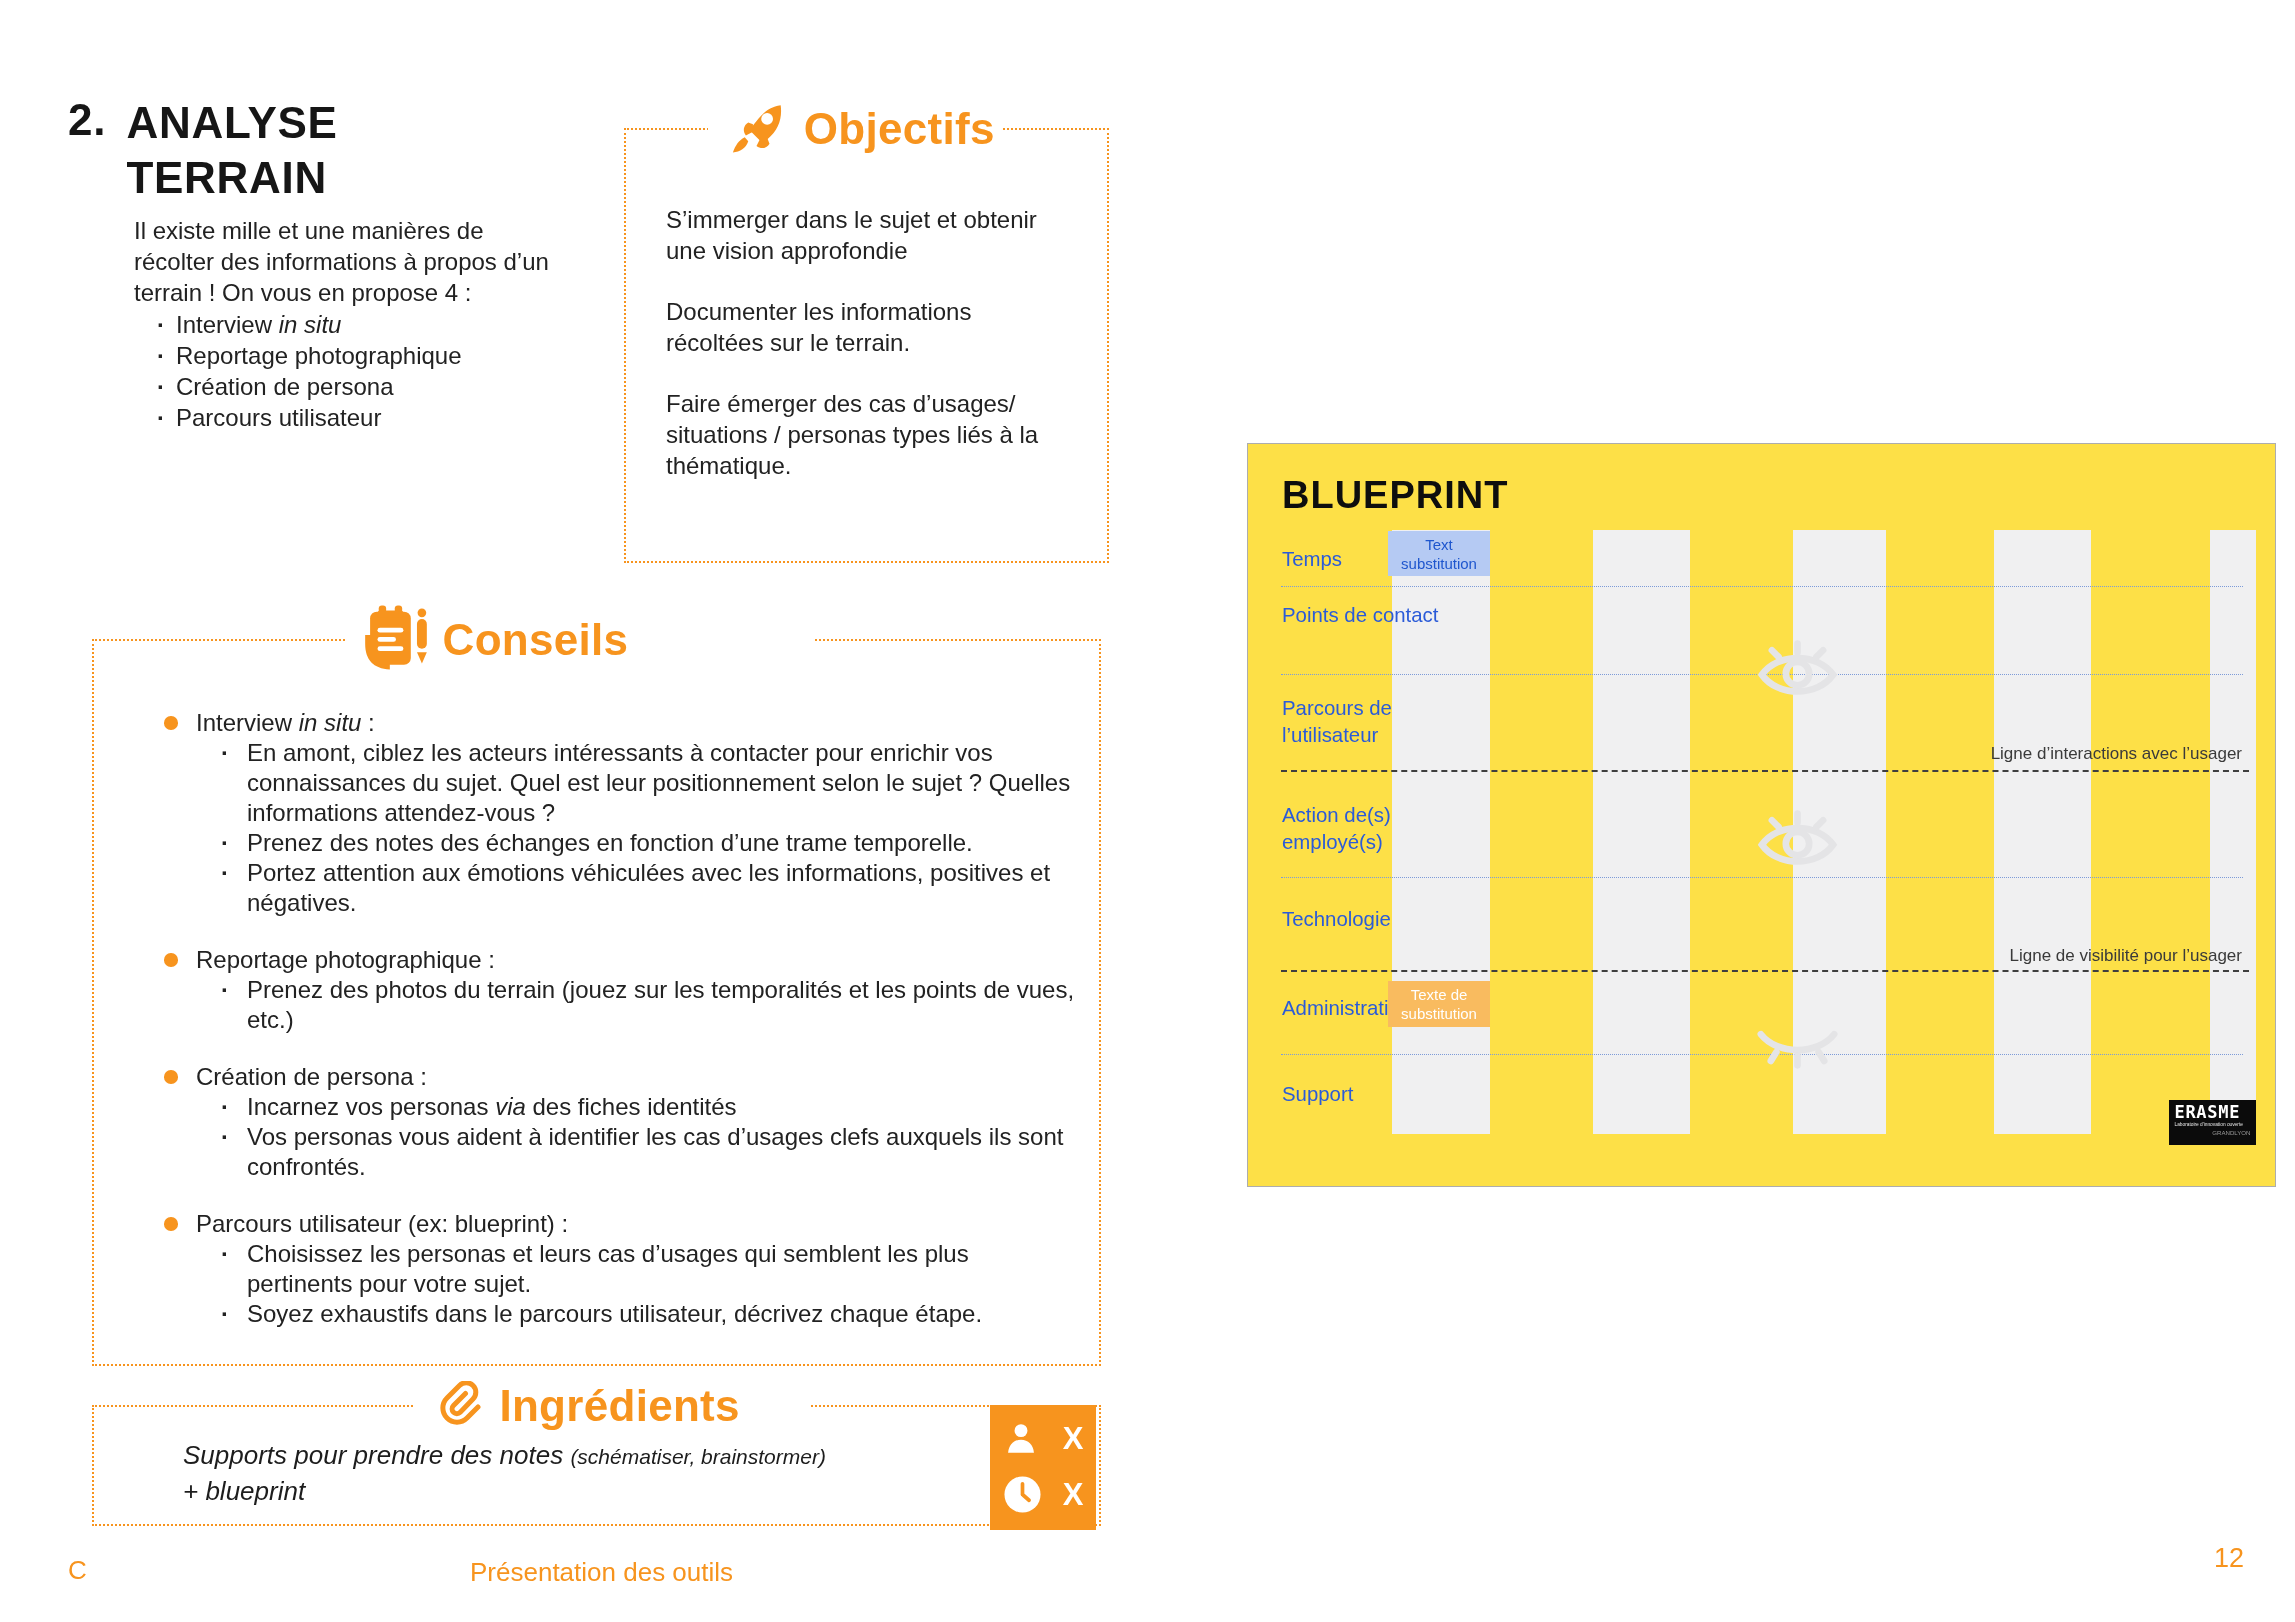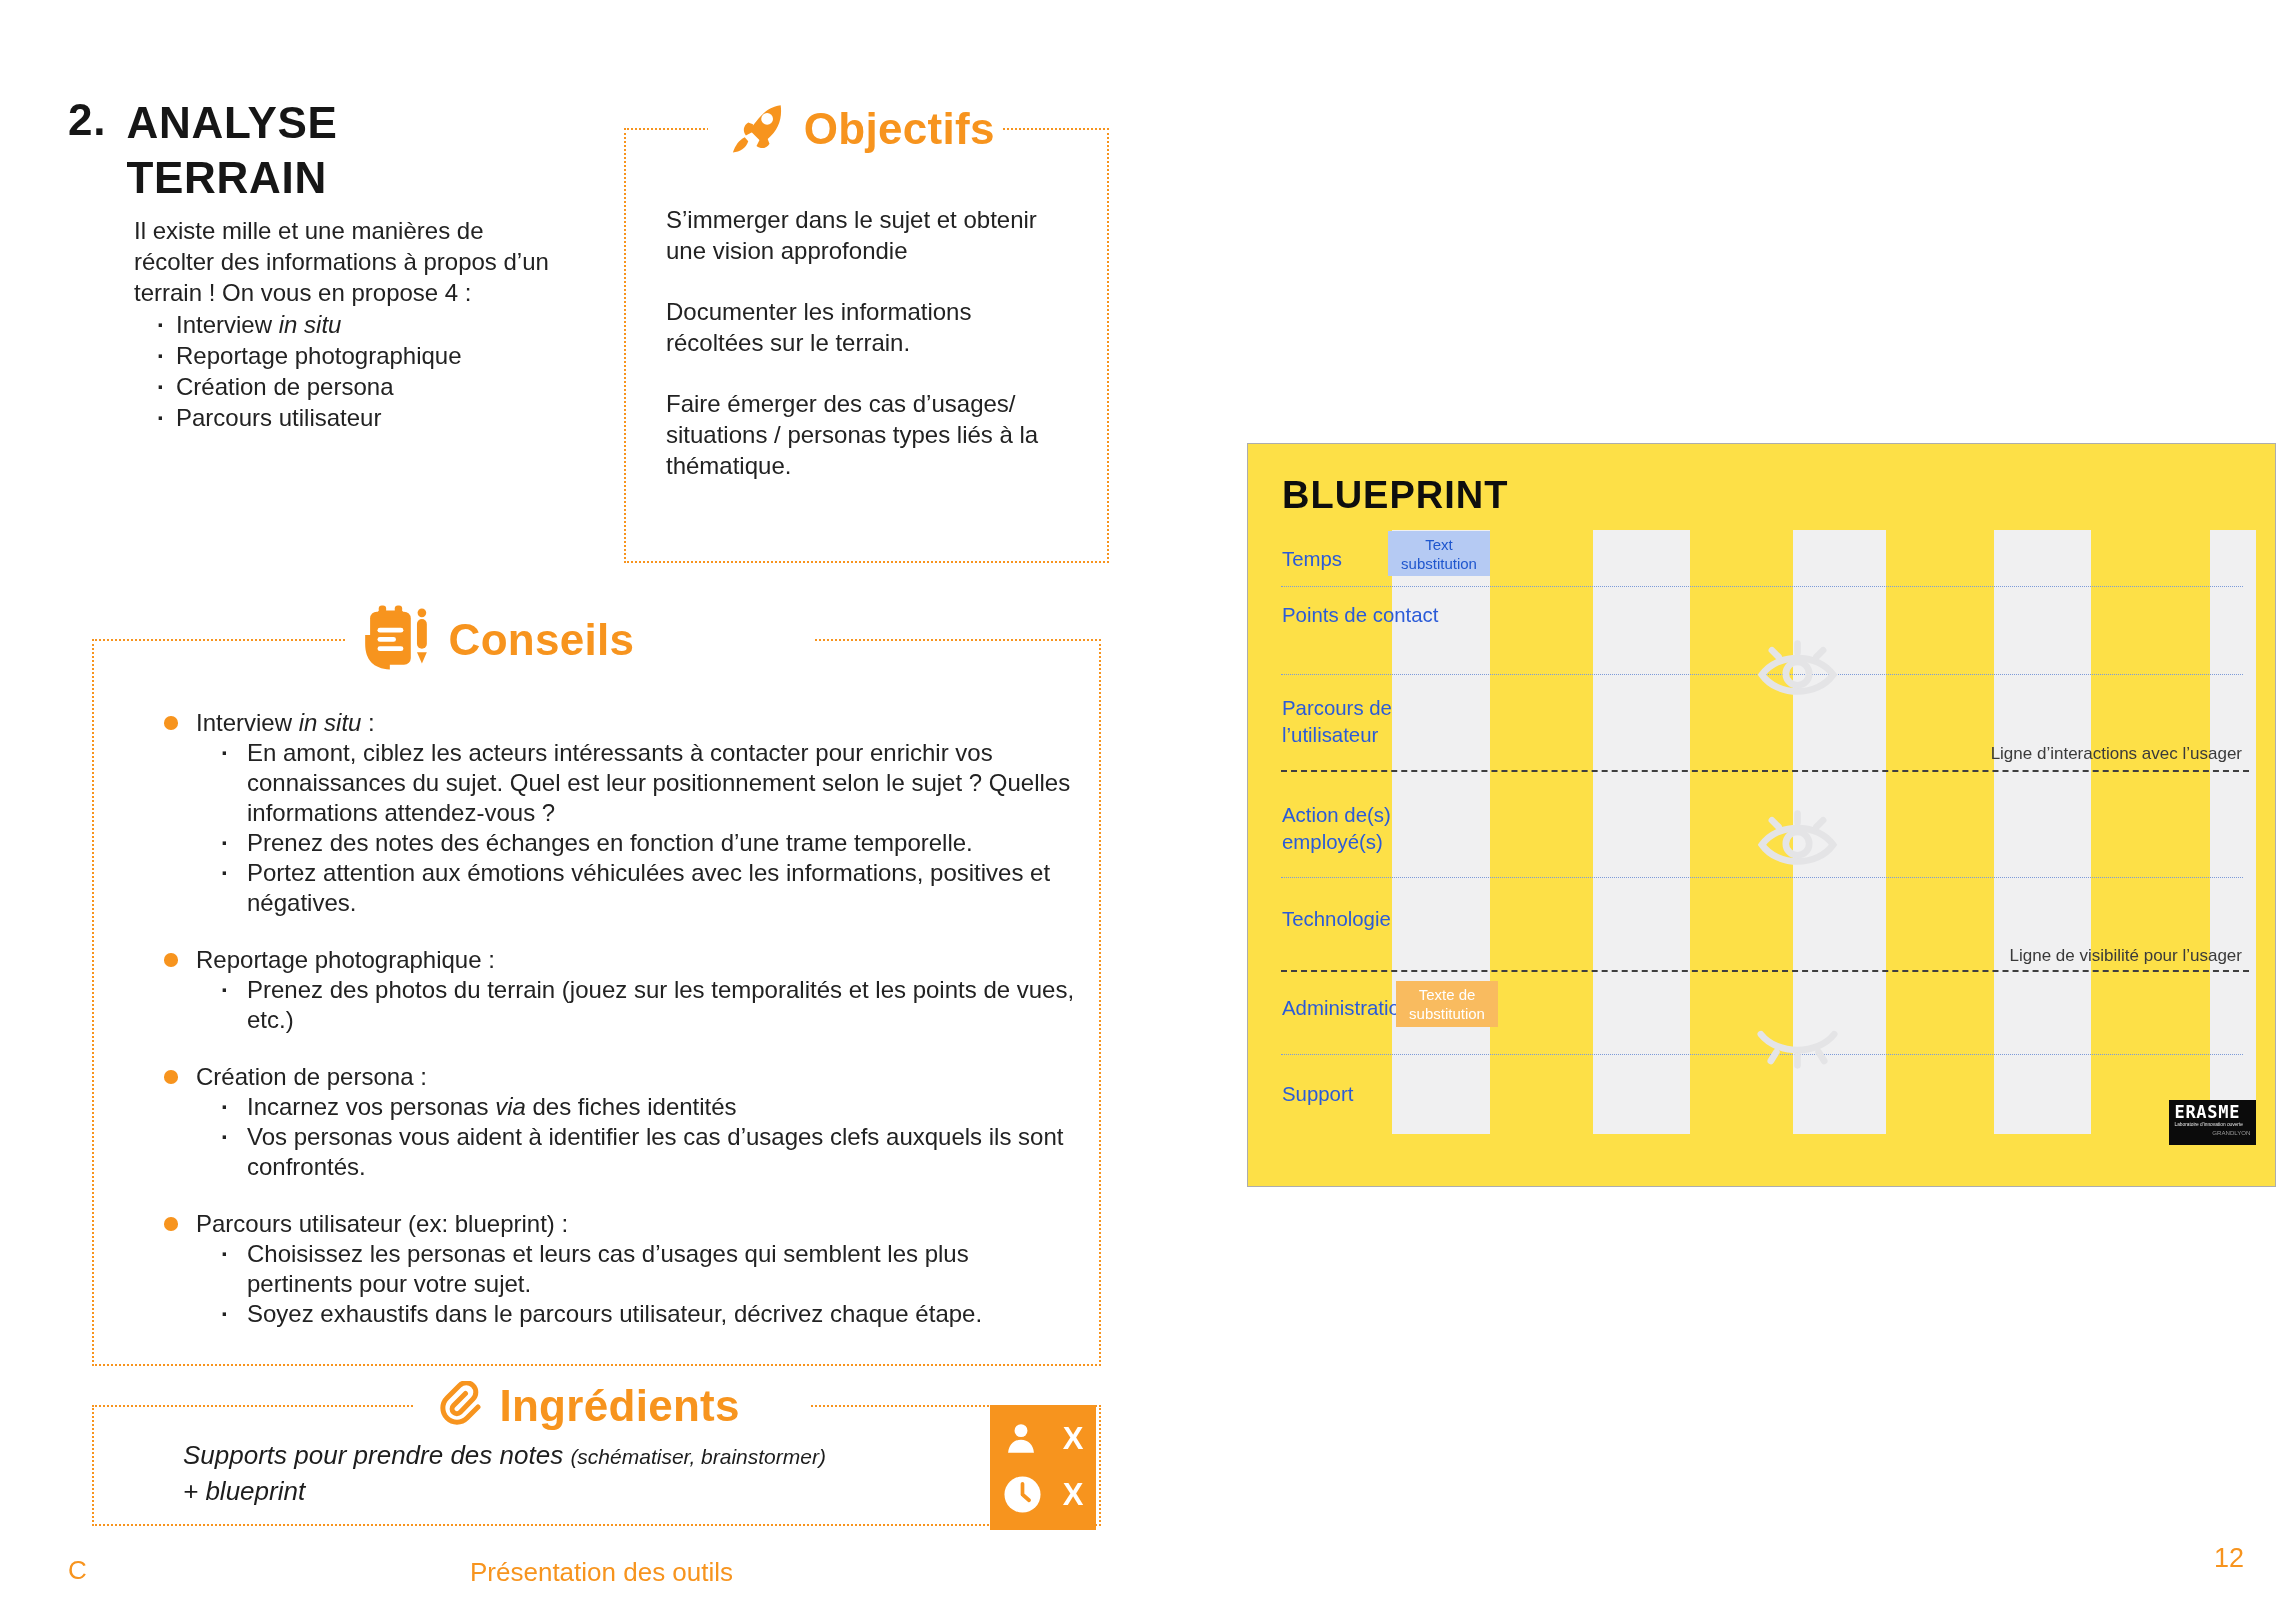--- a/index.html
+++ b/index.html
@@ -25,21 +25,21 @@
   .box-title .bt-label { font-size:44px; font-weight:bold; color:var(--accent,#F7941E); letter-spacing:0.3px; white-space:nowrap; }
 
   
   #objectifs-box { left:624px; top:128px; width:485px; height:435px; }
   #objectifs-title { left:82px; top:-33px; width:293px; padding:2.7px 0 2.7px 19px; gap:17.7px; }
   .objectifs-content { padding:74px 34px 0 40px; font-size:24px; line-height:31px; }
   .objectifs-content p { margin-bottom:30px; }
 
   
   #conseils-box { left:92px; top:639px; width:1009px; height:727px; }
-  #conseils-title { left:251px; top:-44px; width:470px; padding:2.7px 0 2.7px 13.6px; gap:16px; }
+  #conseils-title { left:251px; top:-44px; width:470px; padding:2.7px 0 2.7px 13.6px; gap:10px; }
   .conseils-content { padding-top:67px; font-size:24px; line-height:30px; }
   .cgroup { margin-bottom:27px; }
   .cgroup-label { position:relative; padding-left:102px; }
   .cgroup-label .gdot { position:absolute; left:70px; top:8.2px; width:13.6px; height:13.6px; border-radius:50%;
     background:var(--accent,#F7941E); }
   .citem { position:relative; padding-left:153px; padding-right:20.4px; }
   .citem::before { content:"·"; position:absolute; left:127px; top:0; font-weight:bold; color:#222; }
   i { font-style:italic; }
 
   
@@ -65,21 +65,21 @@
   .bp-title { position:absolute; left:34px; top:30px; font-size:38px; font-weight:bold; letter-spacing:1px; color:#0e0e0e; }
   .bp-col { position:absolute; top:86px; height:604px; background:var(--column_gray,#F0F0F1); }
   .bp-label { position:absolute; left:34px; width:160px; font-size:20.4px; line-height:27px;
     color:var(--label_blue,#2B5BD8); }
   .bp-dotted { position:absolute; left:33px; width:962px; border-top:1.4px dotted var(--dotted_line_blue,#7D9BD8); }
   .bp-dashed { position:absolute; left:33px; width:968px; border-top:2px dashed var(--dashed_line_dark,#3F3F3F); }
   .bp-ann { position:absolute; right:33px; font-size:17px; color:#3a3a3a; }
   .bp-chip { position:absolute; left:140px; width:102px; text-align:center; font-size:15px; line-height:19px;
     display:flex; align-items:center; justify-content:center; }
   #bp-chip-time { top:87px; height:45px; background:var(--blue_chip_bg,#B5CAF3); color:var(--blue_chip_text,#1E56CE); }
-  #bp-chip-admin { top:537px; height:46px; background:var(--orange_chip_bg,#F9BB5F); color:#fff;margin-left:8px; }
+  #bp-chip-admin { top:537px; height:46px; background:var(--orange_chip_bg,#F9BB5F); color:#fff; }
   .bp-eye { position:absolute; color:var(--eye_gray,#E4E4E6); }
   .bp-logo { position:absolute; left:921px; top:656px; width:87px; height:45px; background:#0b0b0b;
     color:#fff; padding:4.1px 5.5px 2.7px 5.5px; display:flex; flex-direction:column; }
   .bp-logo-name { font-family:"DejaVu Sans Mono", monospace; font-weight:bold; font-size:17px; letter-spacing:0.7px; line-height:17.7px; }
   .bp-logo-tag { font-size:4.8px; color:#e8e8e8; }
   .bp-logo-org { font-size:6.1px; color:#9a9a9a; text-align:right; margin-top:2.7px; }
 
   .icon { display:block; }
 </style>
 </head>

